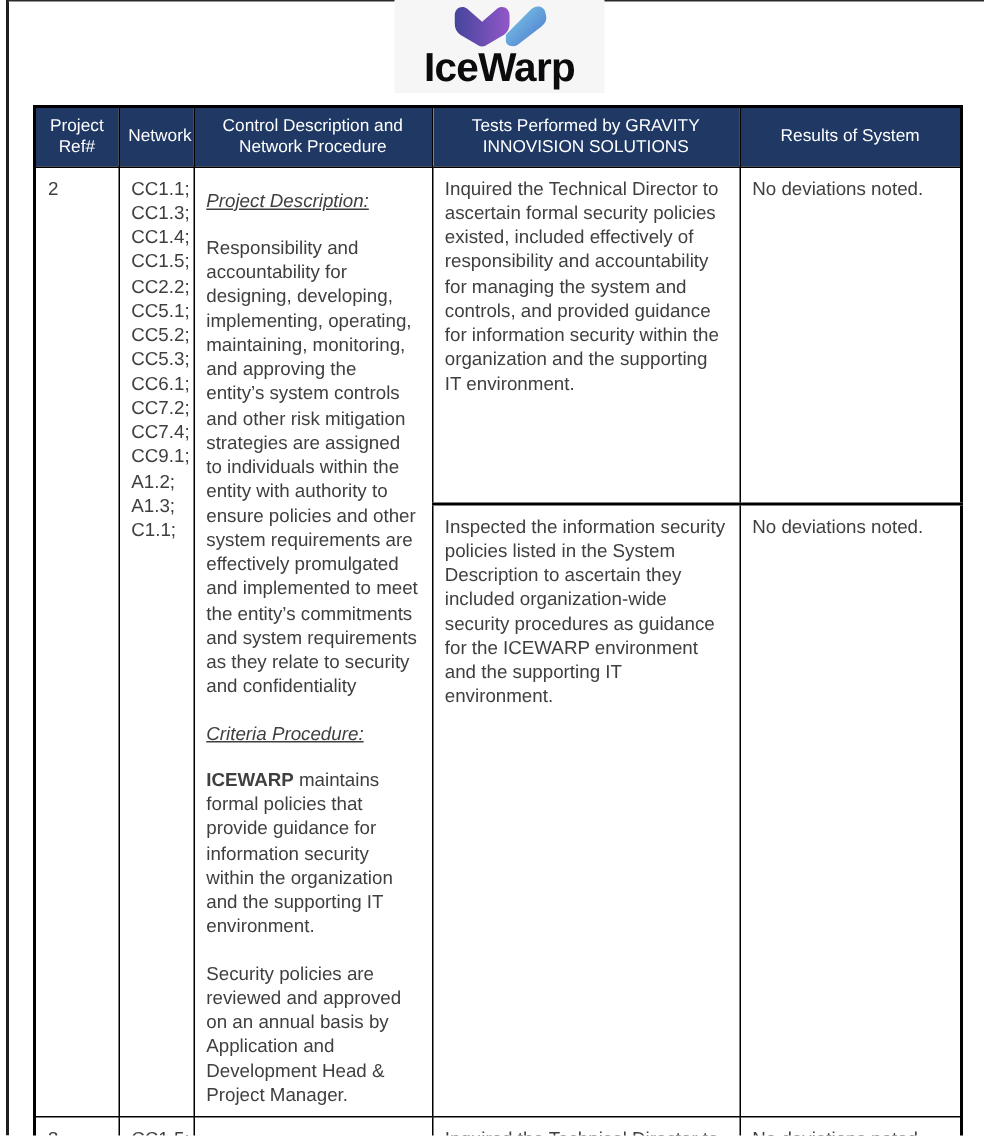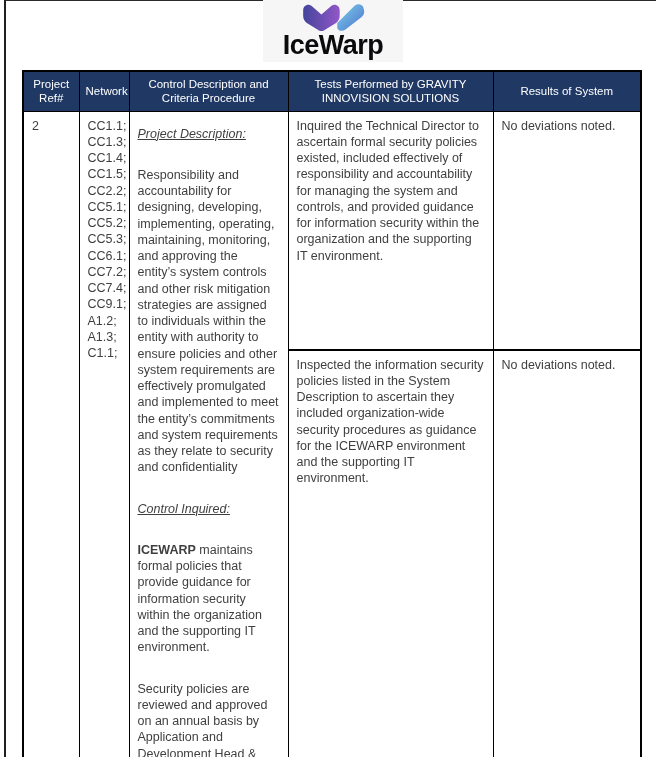--- a/index.html
+++ b/index.html
@@ -53,21 +53,21 @@
   tr.r1a { height: 190px; }
   tr.r1b { height: 346px; margin-top: 32px; }
   tr.r2  { height: 94px;  }
   tr.r1a > td.split-bottom { border-bottom: 2px solid #000; }
   td.mid { vertical-align: middle; }
   .criteria { white-space: pre-line; }
   .hdg {
     font-style: italic; text-decoration: underline;
     margin: 8px 0 0 0; display: inline-block;
   }
-  .para { margin-top: 25px; }
+  .para { margin-top: 15px; }
   .bold { font-weight: 700; }
   td.desc-cell { padding-top: 4px; }
   td.result-cell { vertical-align: middle; }
 </style>
 </head>
 <body>
 
 <div class="page-frame"></div>
 
 <div class="logo-box">
@@ -93,21 +93,21 @@
     <col style="width:56px">
       <col style="width:50px">
       <col style="width:159px">
       <col style="width:205px">
       <col style="width:148px">
   </colgroup>
   <tbody>
       <tr class="header-row">
     <th>Project Ref#</th>
     <th>Network</th>
-    <th>Control Description and Criteria Procedure</th>
+    <th>Control Description and Network Procedure</th>
     <th>Tests Performed by GRAVITY INNOVISION SOLUTIONS</th>
     <th>Results of System</th>
   </tr>
 
   <tr class="r1a">
     <td rowspan="2">2</td>
     <td rowspan="2" class="criteria">CC1.1;
 CC1.3;
 CC1.4;
 CC1.5;
@@ -118,21 +118,21 @@
 CC6.1;
 CC7.2;
 CC7.4;
 CC9.1;
 A1.2;
 A1.3;
 C1.1;</td>
     <td rowspan="2" class="desc-cell">
       <span class="hdg">Project Description:</span>
       <div class="para">Responsibility and accountability for designing, developing, implementing, operating, maintaining, monitoring, and approving the entity’s system controls and other risk mitigation strategies are assigned to individuals within the entity with authority to ensure policies and other system requirements are effectively promulgated and implemented to meet the entity’s commitments and system requirements as they relate to security and confidentiality</div>
-      <div class="para"><span class="hdg" style="margin-top:0">Control Inquired:</span></div>
+      <div class="para"><span class="hdg" style="margin-top:0">Criteria Procedure:</span></div>
       <div class="para"><span class="bold">ICEWARP</span><span> maintains formal policies that provide guidance for information security within the organization and the supporting IT environment.</span></div>
       <div class="para">Security policies are reviewed and approved on an annual basis by Application and Development Head &amp; Project Manager.</div>
     </td>
     <td class="mid split-bottom">Inquired the Technical Director to ascertain formal security policies existed, included effectively of responsibility and accountability for managing the system and controls, and provided guidance for information security within the organization and the supporting IT environment.</td>
     <td class="result-cell split-bottom">No deviations noted.</td>
   </tr>
   <tr class="r1b">
     <td class="mid">Inspected the information security policies listed in the System Description to ascertain they included organization-wide security procedures as guidance for the ICEWARP environment and the supporting IT environment.</td>
     <td class="result-cell">No deviations noted.</td>
   </tr>

